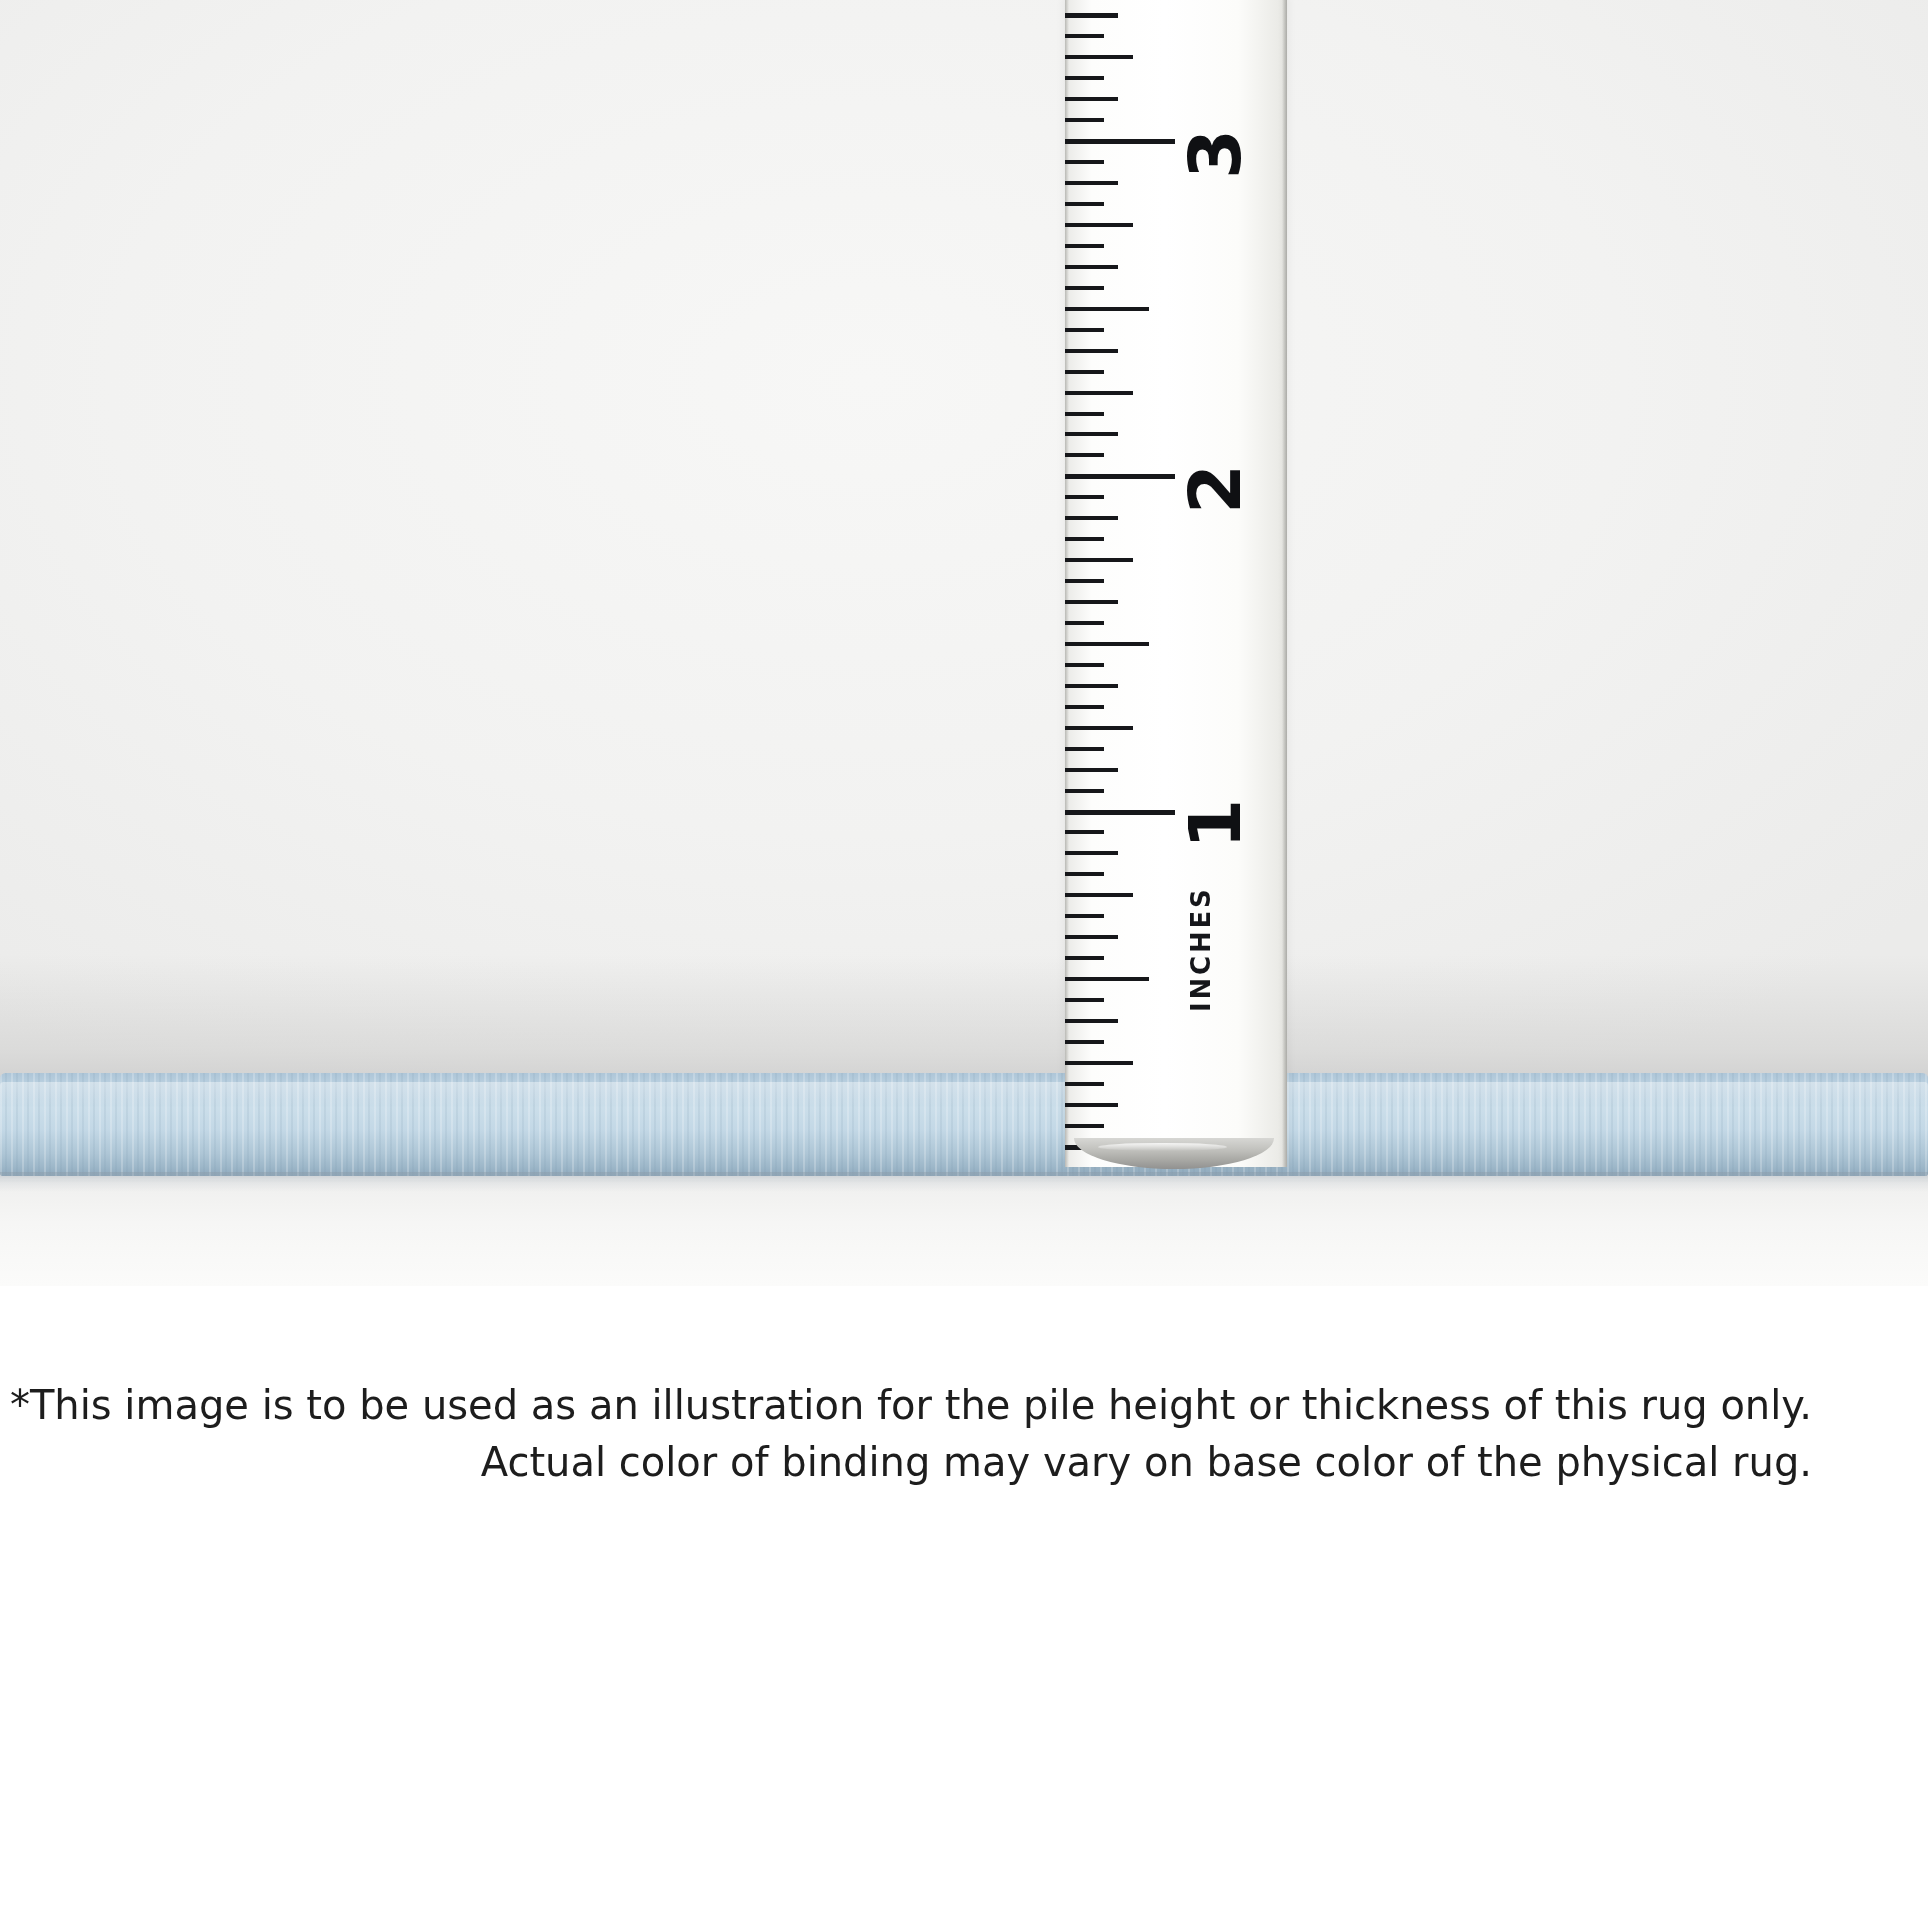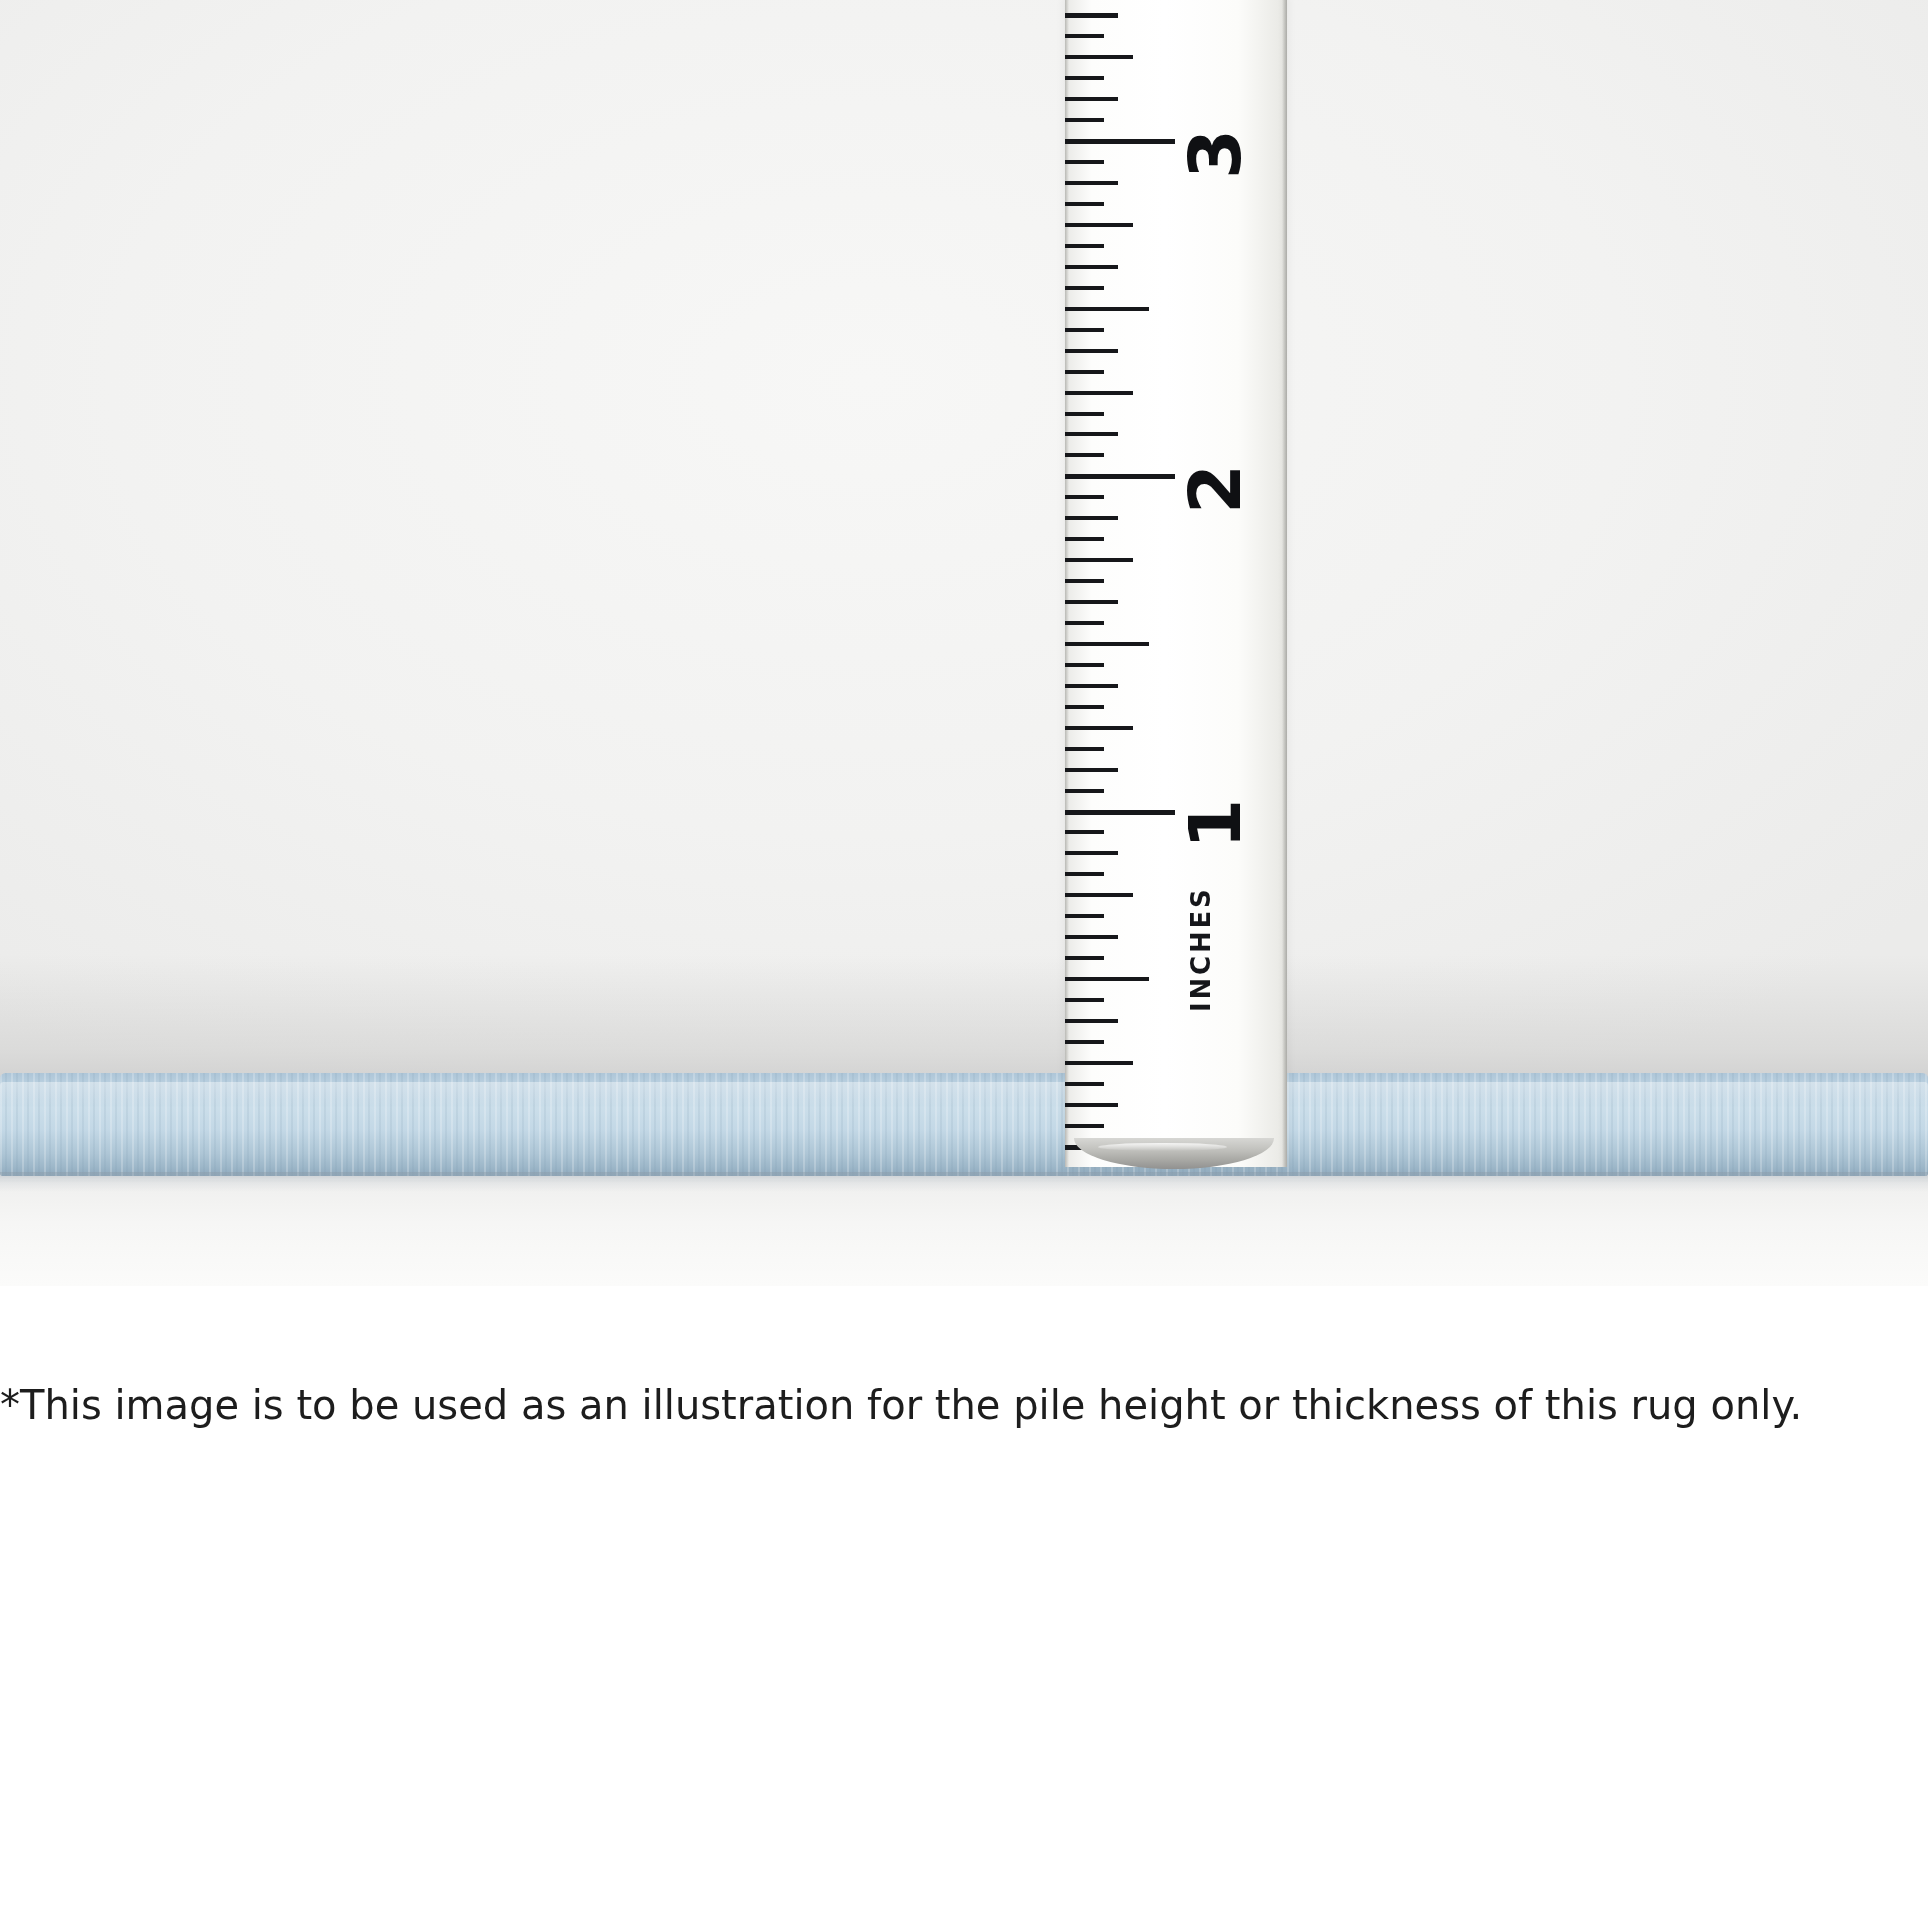--- a/index.html
+++ b/index.html
@@ -210,21 +210,21 @@
     transform-origin: left top;
     white-space: nowrap;
   }
 
   
   #caption {
     position: absolute;
     left: 0;
     top: 1377px;
     width: 1812px;
-    text-align: left;
+    text-align: right;
     color: #1d1d1d;
     font-family: "DejaVu Sans", sans-serif;
     font-size: 40px;
     line-height: 1.42;
   }
   #caption .line { display: block; }
 </style>
 </head>
 <body>
 
@@ -313,16 +313,17 @@
       <div id="inches-label">INCHES</div>
 
       <div id="ruler-tip"></div>
       <div id="ruler-tip-shine"></div>
     </div>
 
   </div>
 
   <div id="caption">
     <span class="line">*This image is to be used as an illustration for the pile height or thickness of this rug only.</span>
+    <span class="line">Actual color of binding may vary on base color of the physical rug.</span>
   </div>
 
 </div>
 
 
 </body></html>

